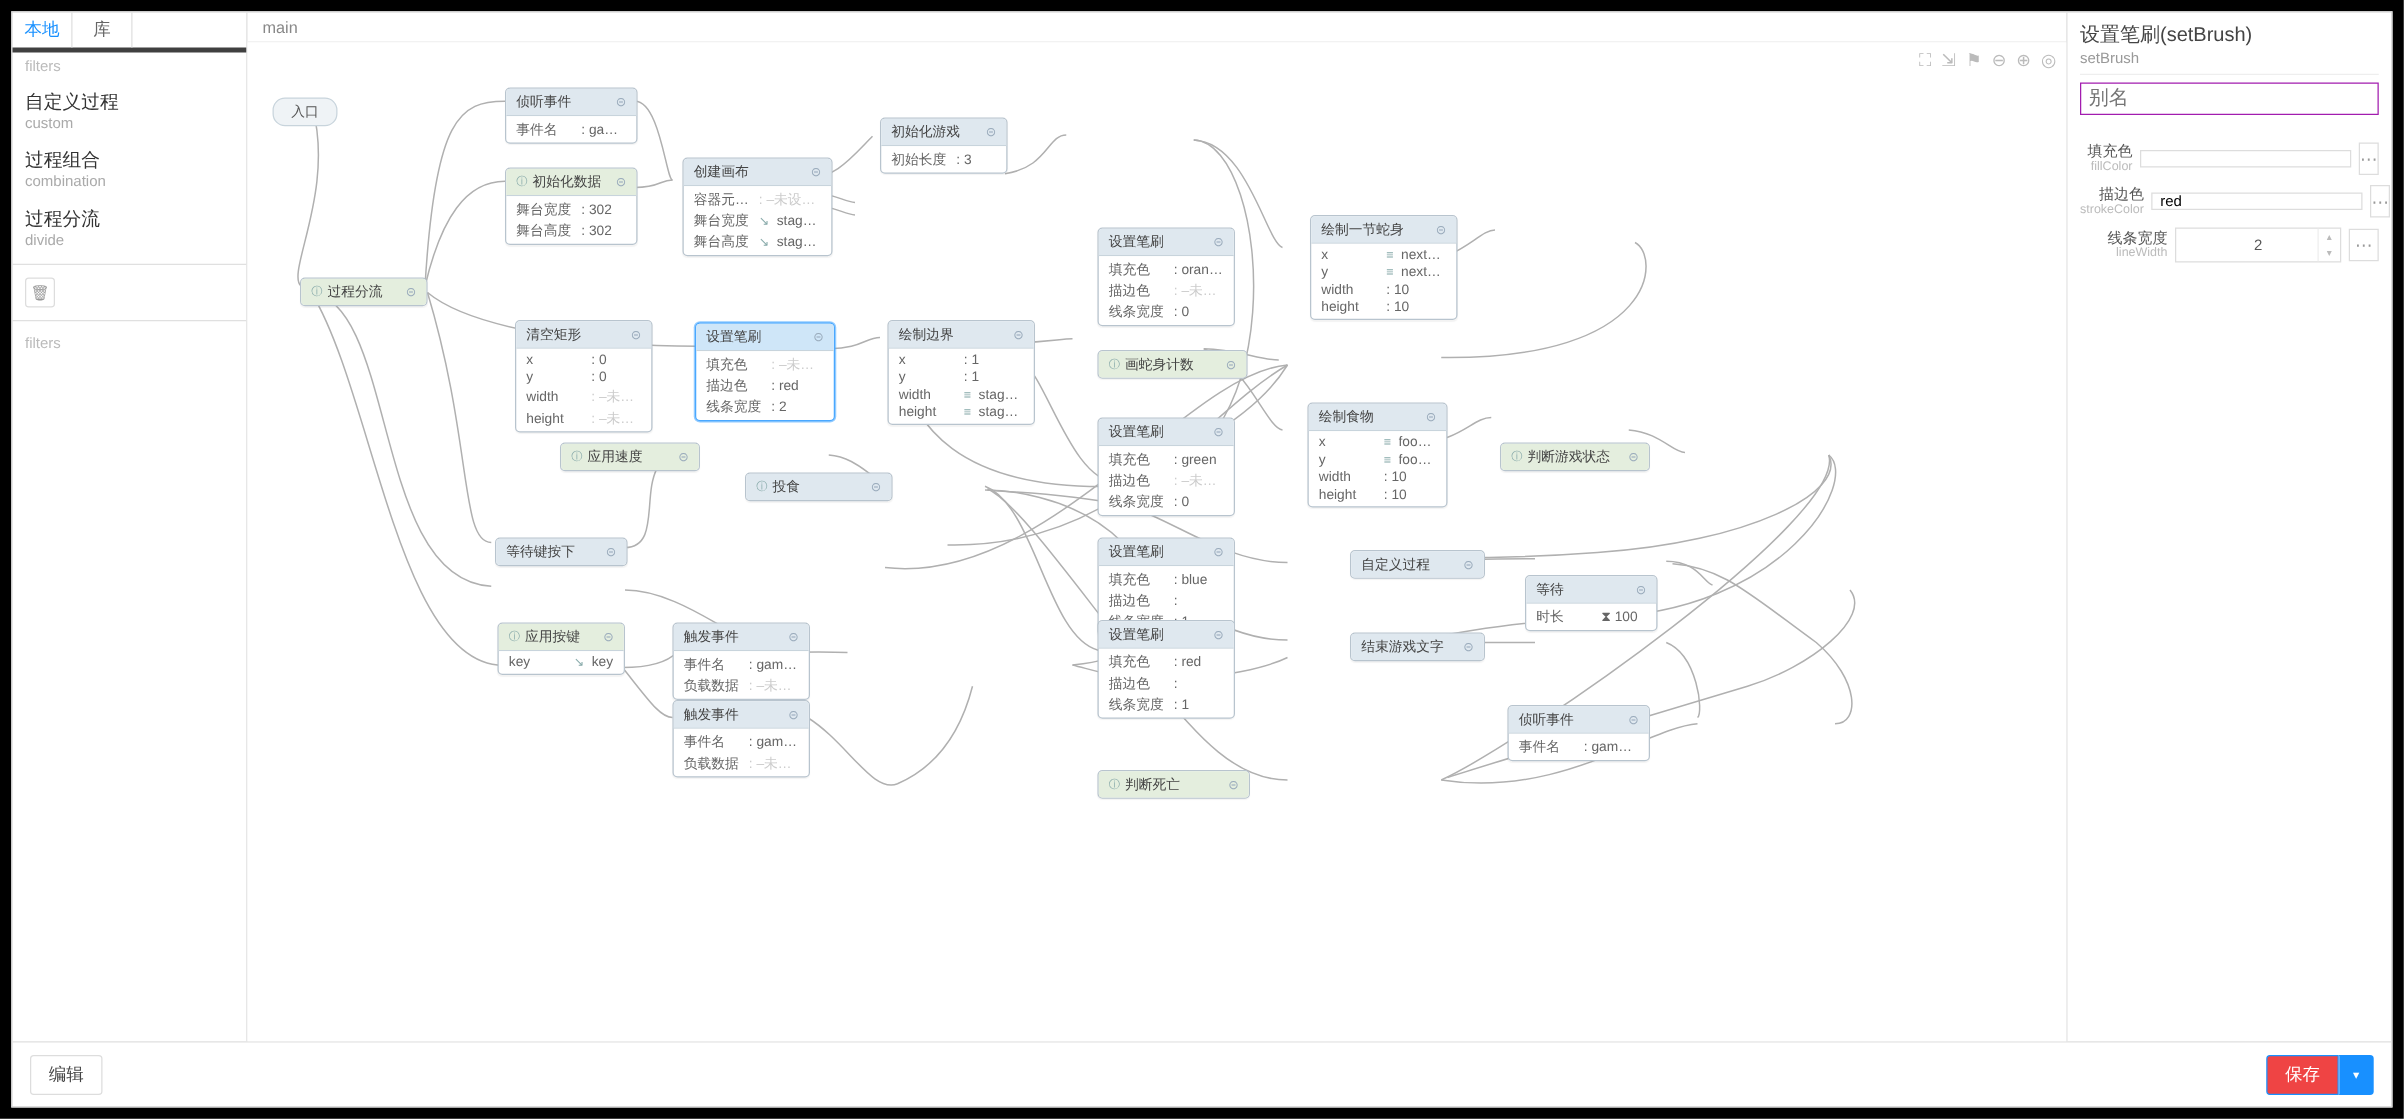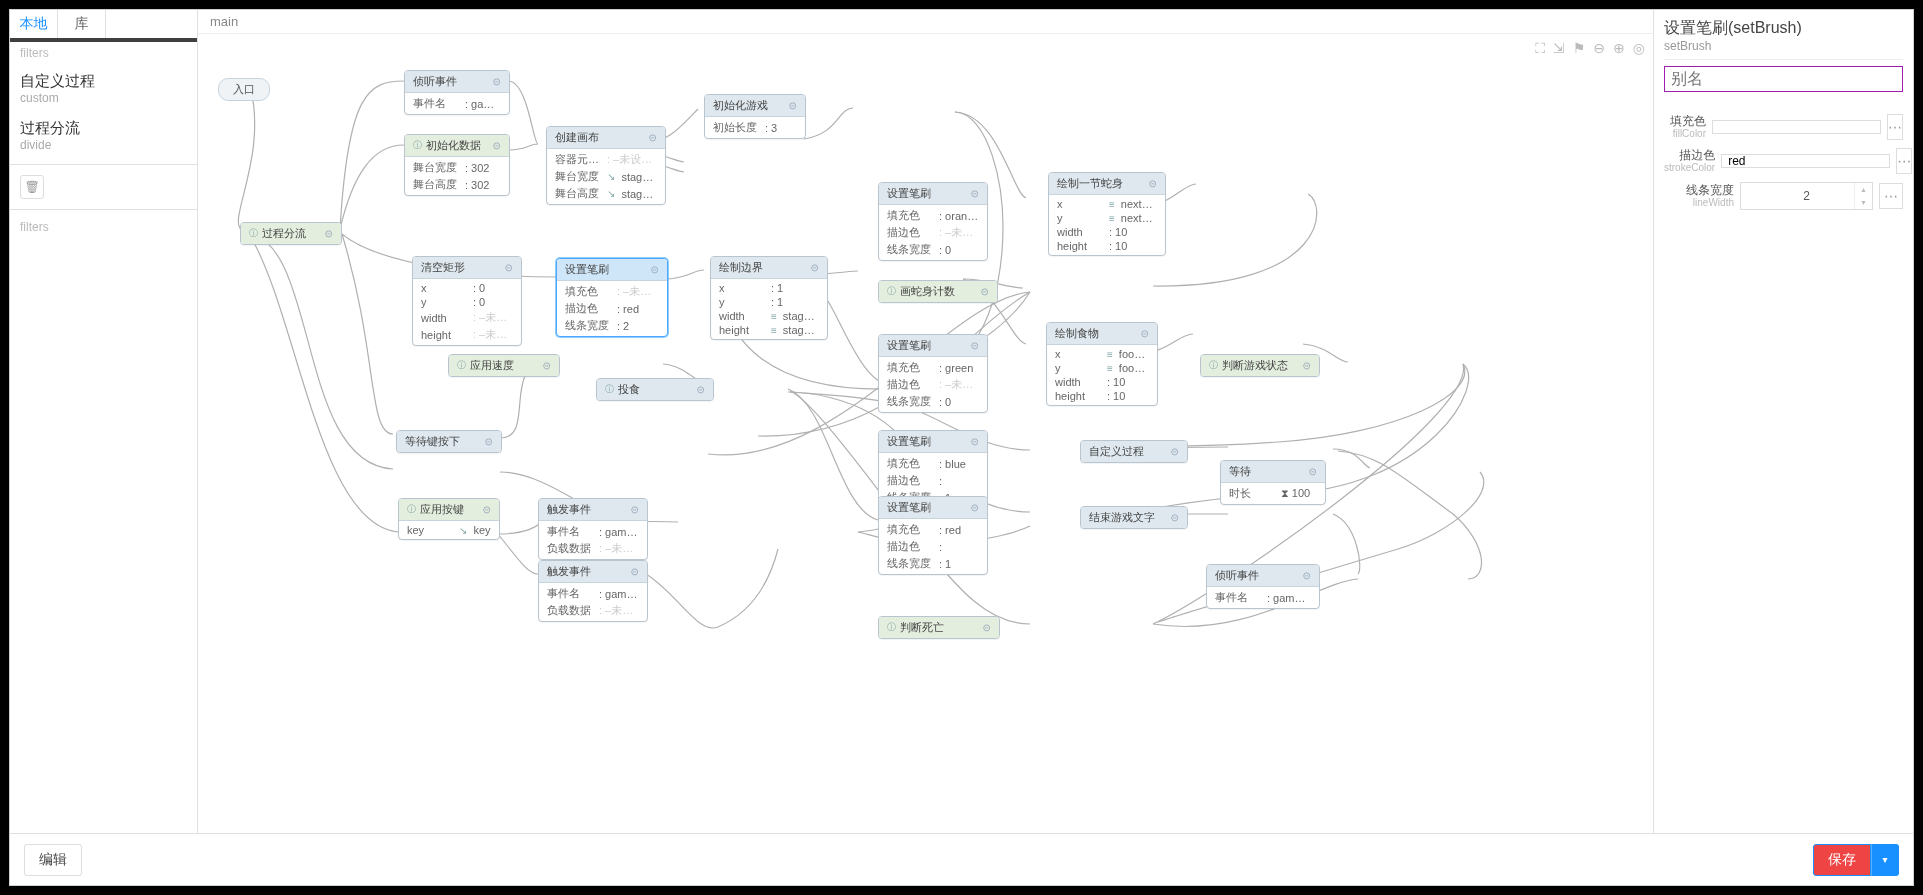--- a/index.html
+++ b/index.html
@@ -74,20 +74,24 @@
       <div class="tabs">
         <div class="tab active">本地</div>
         <div class="tab">库</div>
       </div>
       <div class="filters">filters</div>
       <div class="cat">
           <div class="cat-title">自定义过程</div>
           <div class="cat-sub">custom</div>
         </div>
       <div class="cat">
+          <div class="cat-title">过程组合</div>
+          <div class="cat-sub">combination</div>
+        </div>
+      <div class="cat">
           <div class="cat-title">过程分流</div>
           <div class="cat-sub">divide</div>
         </div>
       <div class="left-sep"></div>
       <div class="trash-row">
           <div class="trash">🗑</div>
         </div>
       <div class="left-sep"></div>
       <div class="filters">filters</div>
     </div>

